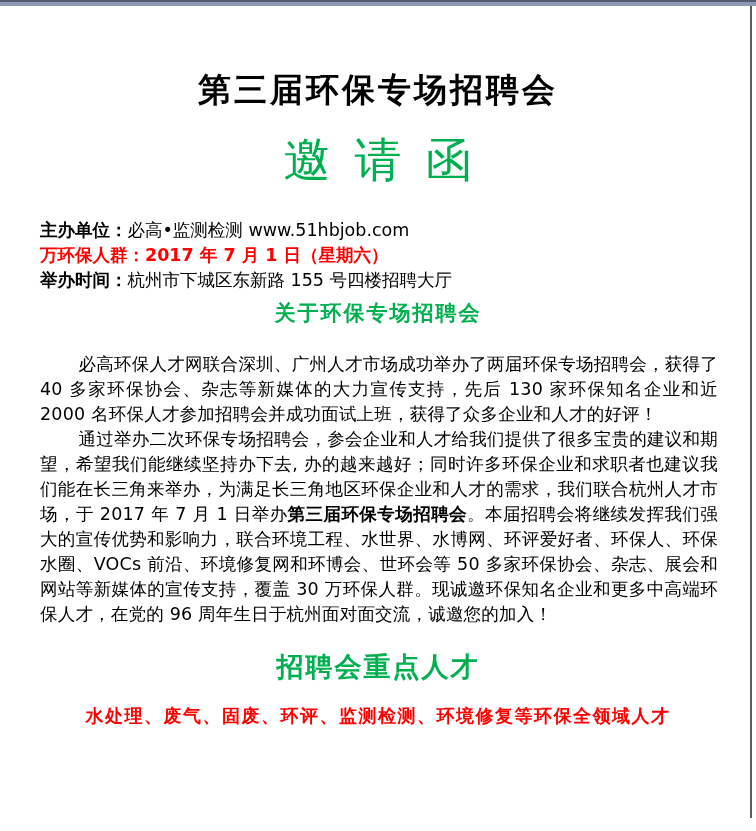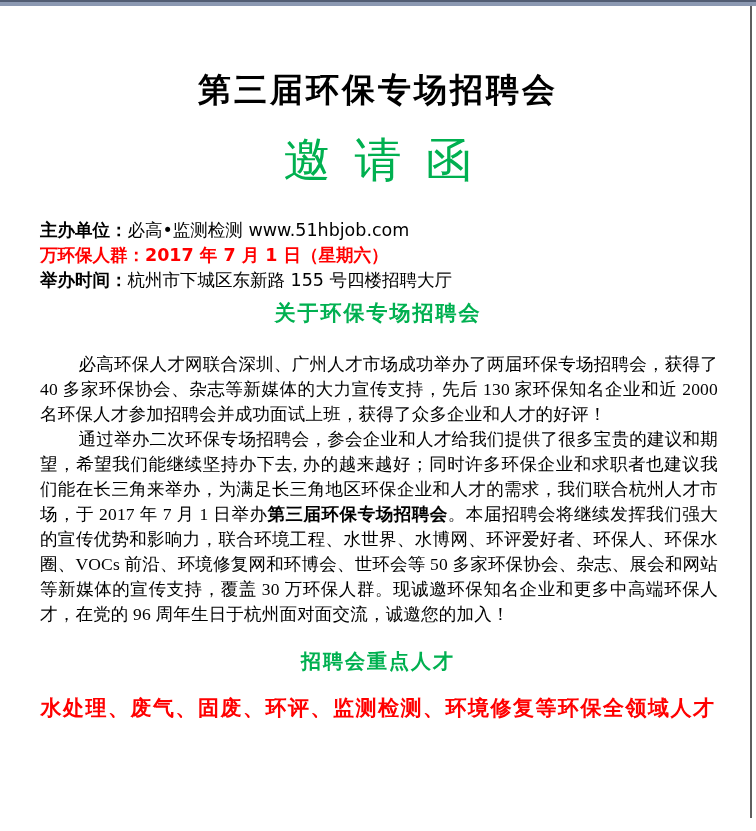--- a/index.html
+++ b/index.html
@@ -62,32 +62,31 @@
     line-height: 1.2;
   }
   .about-heading { margin: 8px 38px 0; font-size: 21px; letter-spacing: 2px; }
 
   .body-text {
     margin: 26px 38px 0 40px;
     font-size: 17.5px;
     line-height: 25px;
     text-align: justify;
     letter-spacing: 0.2px;
-    font-family: Liberation Serif, serif;
   }
   .body-text p { margin: 0; text-indent: 2.2em; }
   .bold-inline { font-weight: bold; }
 
-  .talents-heading { margin: 24px 38px 0; font-size: 20px; letter-spacing: 2px; font-family: Liberation Mono, monospace; }
+  .talents-heading { margin: 24px 38px 0; font-size: 27px; letter-spacing: 2px; }
   .talents-line {
     margin: 20px 38px 0;
     text-align: center;
     color: var(--red, #FF0000);
     font-weight: bold;
-    font-size: 21px;
+    font-size: 18px;
     letter-spacing: 1.5px;
     line-height: 1.3;
   }
 </style>
 </head>
 <body>
 
 <div class="top-edge"></div>
 <div class="right-edge"></div>
 

